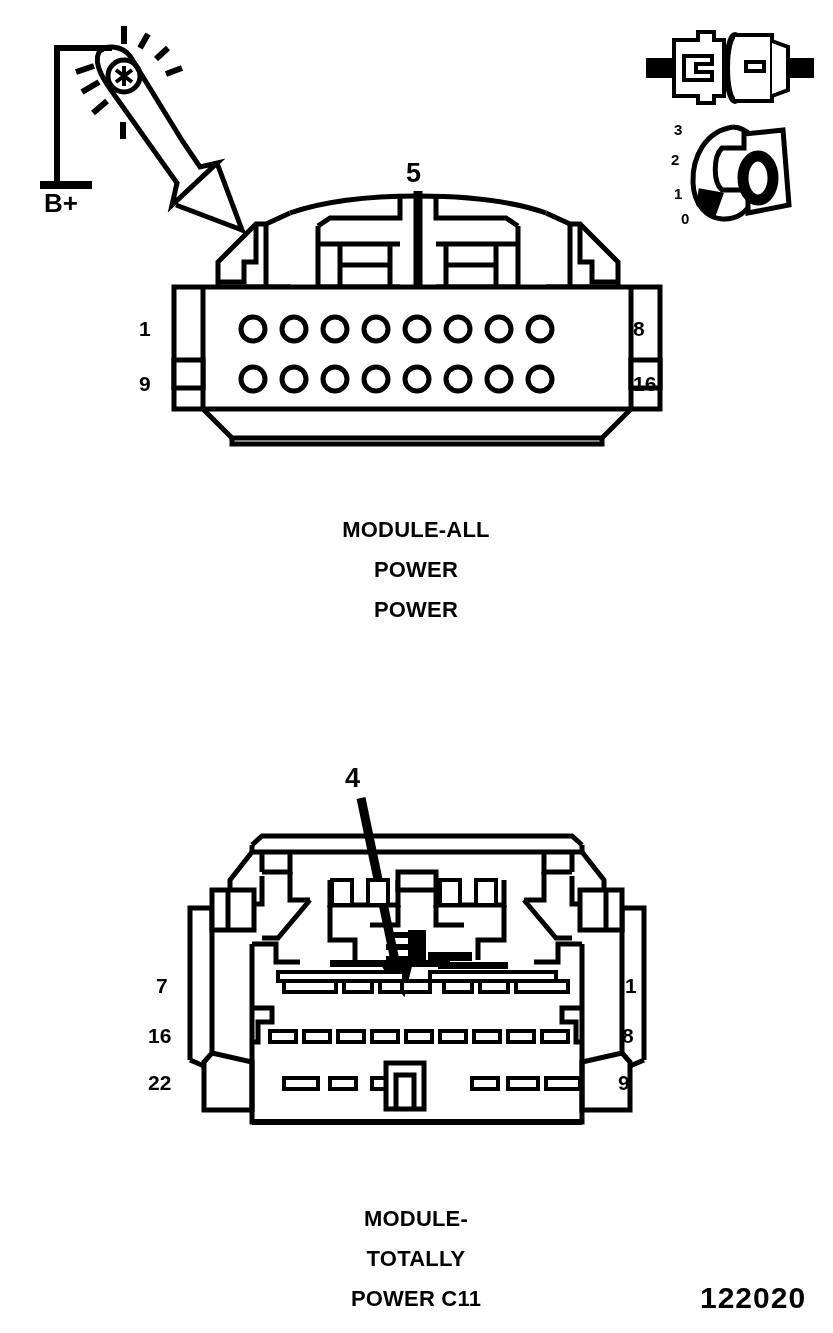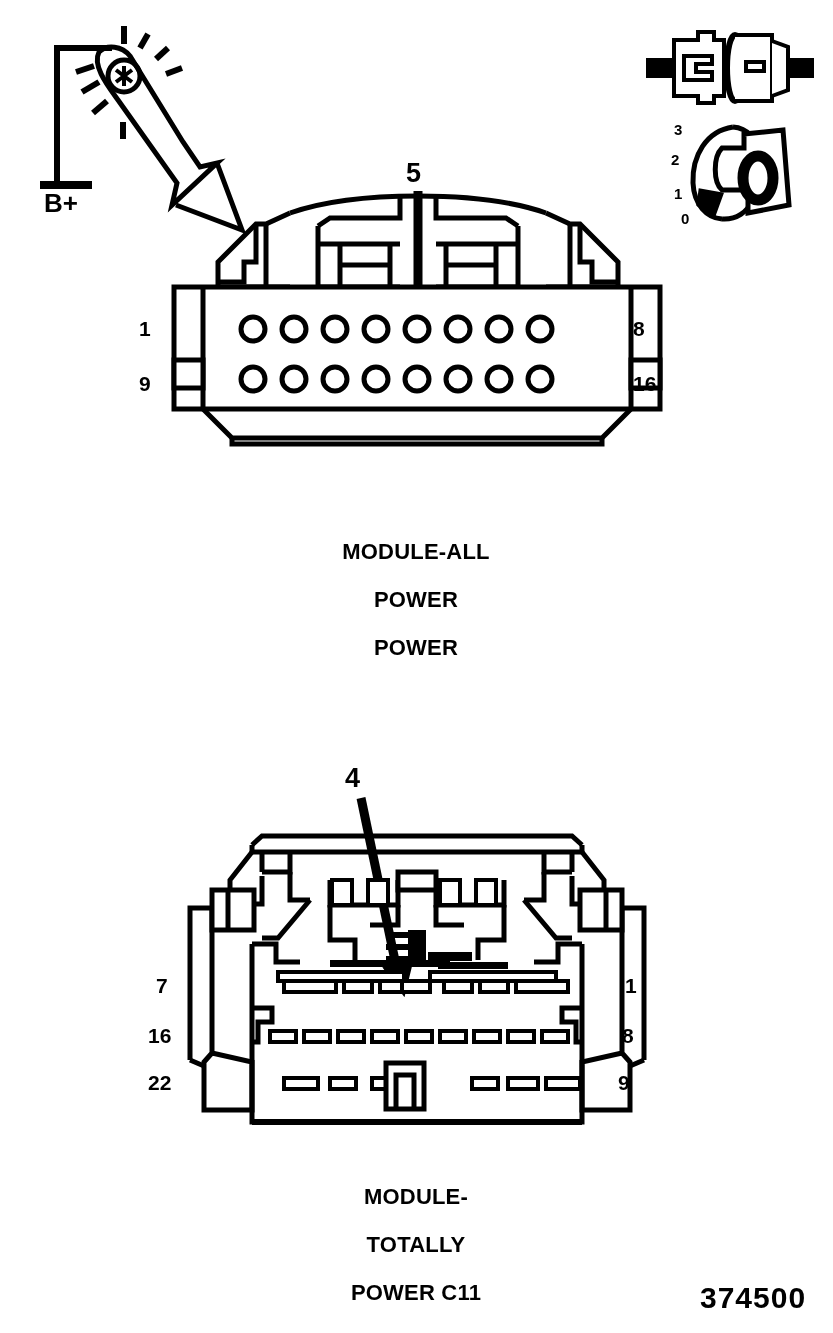--- a/index.html
+++ b/index.html
@@ -58,21 +58,20 @@
     font-size: 30px;
     font-weight: bold;
     letter-spacing: 1px;
   }
   .caption-block {
     position: absolute;
     text-align: center;
   }
   .caption-block div {
     margin-bottom: 14px;
-    margin-top: 22px;
   }
 </style>
 </head>
 <body>
 
 <div id="page">
 
   <svg class="svg-layer" viewBox="0 0 833 1333">
     <g fill="none" stroke="#000" stroke-width="4" stroke-linejoin="miter" stroke-linecap="butt">
 
@@ -339,21 +338,21 @@
   <div class="lbl callout-num" style="left:345px; top:765px;">4</div>
 
   <div class="lbl pin-num" style="left:156px; top:975px;">7</div>
   <div class="lbl pin-num" style="left:148px; top:1025px;">16</div>
   <div class="lbl pin-num" style="left:148px; top:1072px;text-align:right;">22</div>
 
   <div class="lbl pin-num" style="left:625px; top:975px;">1</div>
   <div class="lbl pin-num" style="left:622px; top:1025px;">8</div>
   <div class="lbl pin-num" style="left:618px; top:1072px;">9</div>
 
-  <div class="caption-block" style="left:216px; top:1162px; width:400px;">
+  <div class="caption-block" style="left:216px; top:1206px; width:400px;">
     <div class="caption">MODULE-</div>
     <div class="caption">TOTALLY</div>
     <div class="caption">POWER C11</div>
   </div>
 
-  <div class="lbl figid" style="left:700px; top:1283px;">374500</div>
+  <div class="lbl figid" style="left:700px; top:1283px;">122020</div>
 
 </div>
 
 </body></html>

